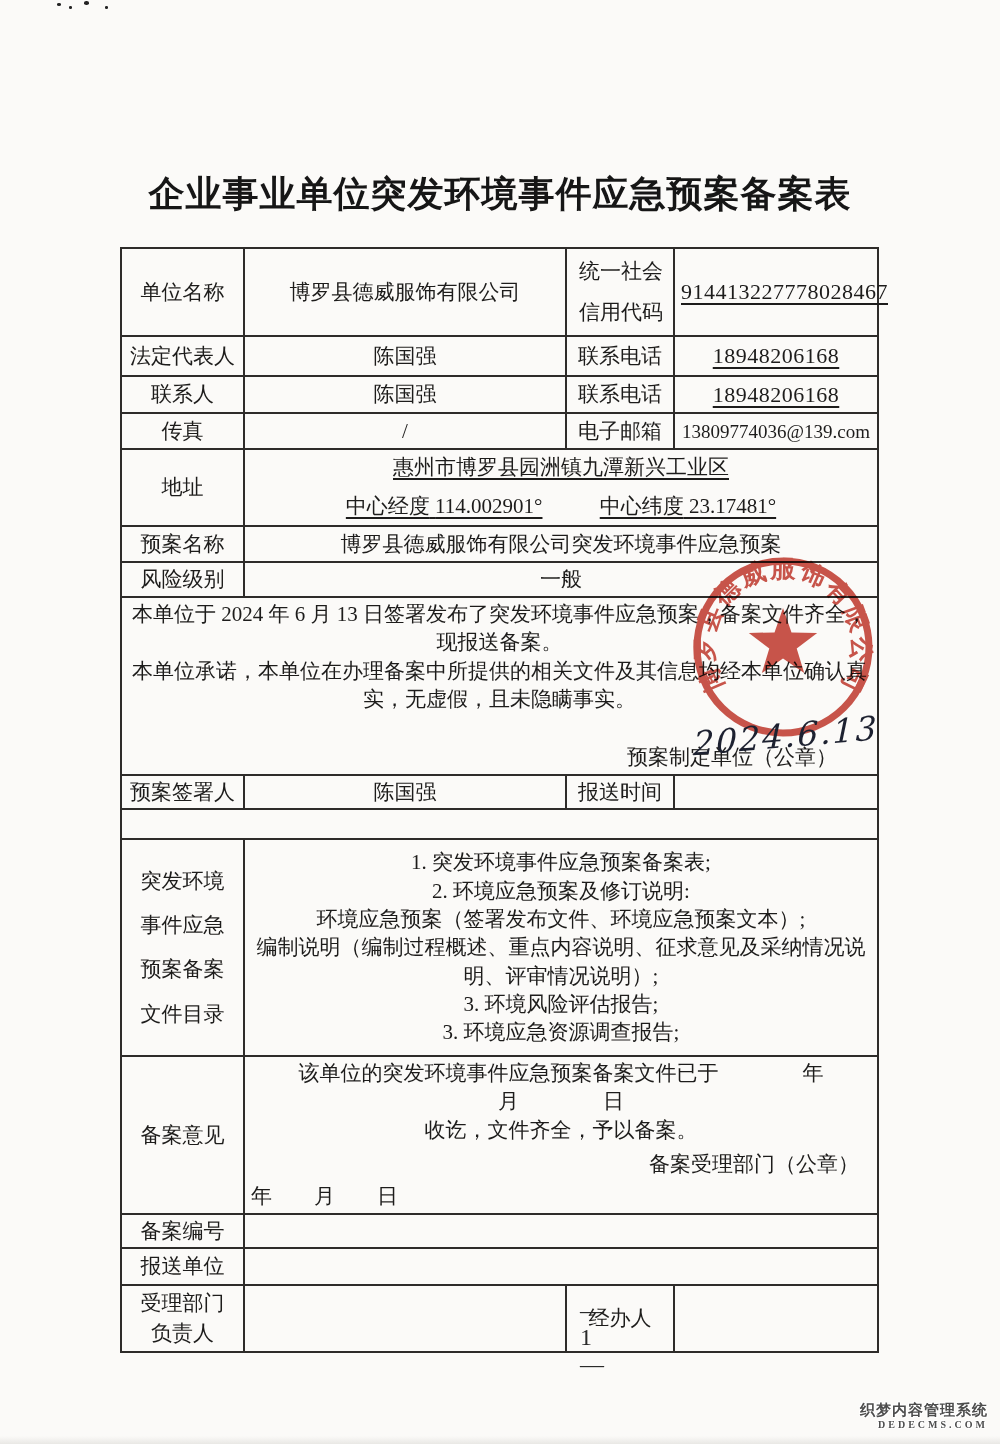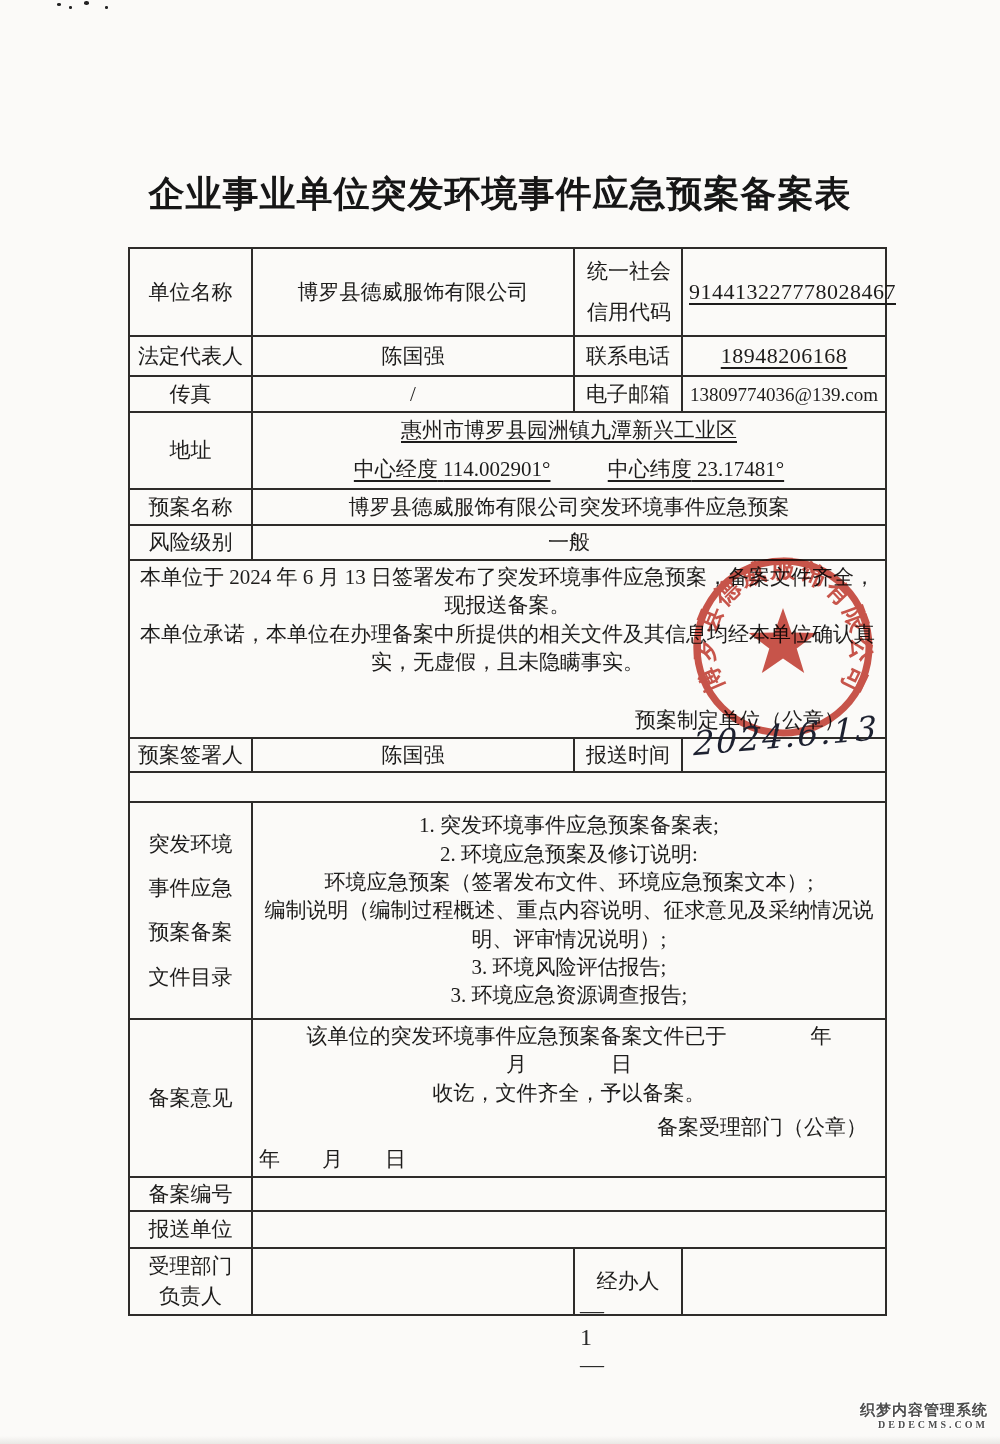--- a/index.html
+++ b/index.html
@@ -13,21 +13,21 @@
     background:linear-gradient(#fbfaf8,#e9e8e5);}
   .speck{position:absolute;background:#232323;border-radius:45%;}
 
   .title{
     position:absolute;top:170px;left:0;width:1000px;margin:0;
     text-align:center;font-size:36px;font-weight:bold;letter-spacing:1px;
     color:#161616;
   }
 
   table.form{
-    position:absolute;left:128px;top:247px;width:757px;
+    position:absolute;left:120px;top:247px;width:757px;
     border-collapse:collapse;table-layout:fixed;
   }
   table.form td{
     border:2px solid #2e2c2a;
     padding:2px 6px;
     text-align:center;vertical-align:middle;
     font-size:21px;line-height:1.35;
     color:#1d1c1b;
   }
   td.lab{font-size:21px;}
@@ -113,20 +113,26 @@
     <td><span class="u num">914413227778028467</span></td>
   </tr>
 
   <tr class="r2">
     <td class="lab">法定代表人</td>
     <td>陈国强</td>
     <td class="lab">联系电话</td>
     <td><span class="u num">18948206168</span></td>
   </tr>
 
+  <tr class="r3">
+    <td class="lab">联系人</td>
+    <td>陈国强</td>
+    <td class="lab">联系电话</td>
+    <td><span class="u num">18948206168</span></td>
+  </tr>
 
   <tr class="r4">
     <td class="lab">传真</td>
     <td>/</td>
     <td class="lab">电子邮箱</td>
     <td><span class="email">13809774036@139.com</span></td>
   </tr>
 
   <tr class="r5">
     <td class="lab">地址</td>

